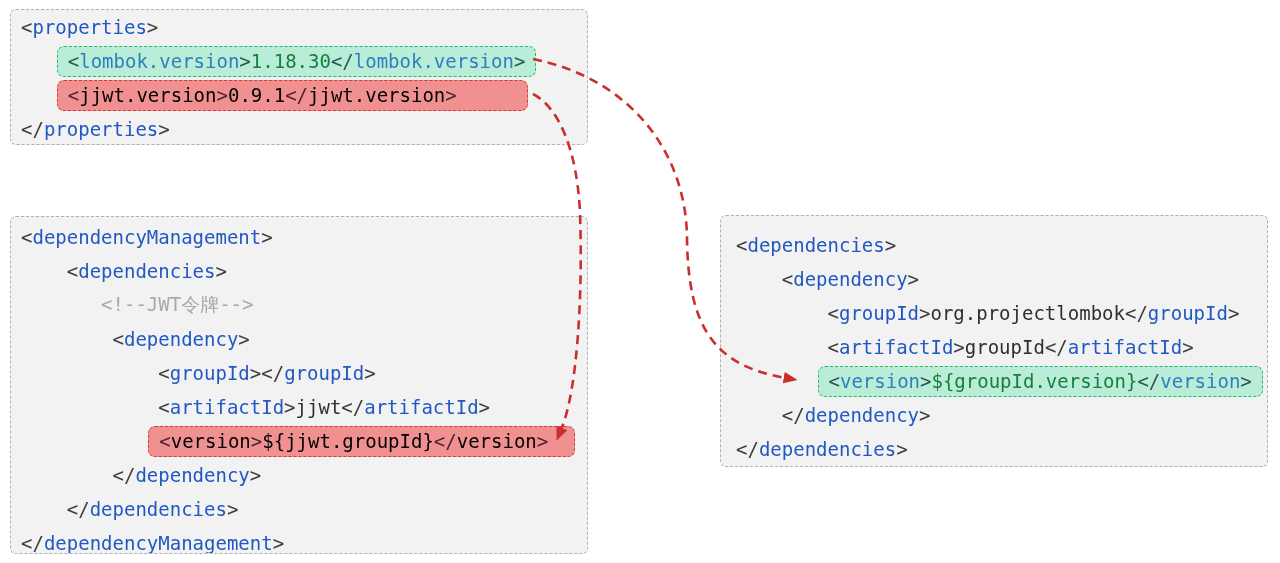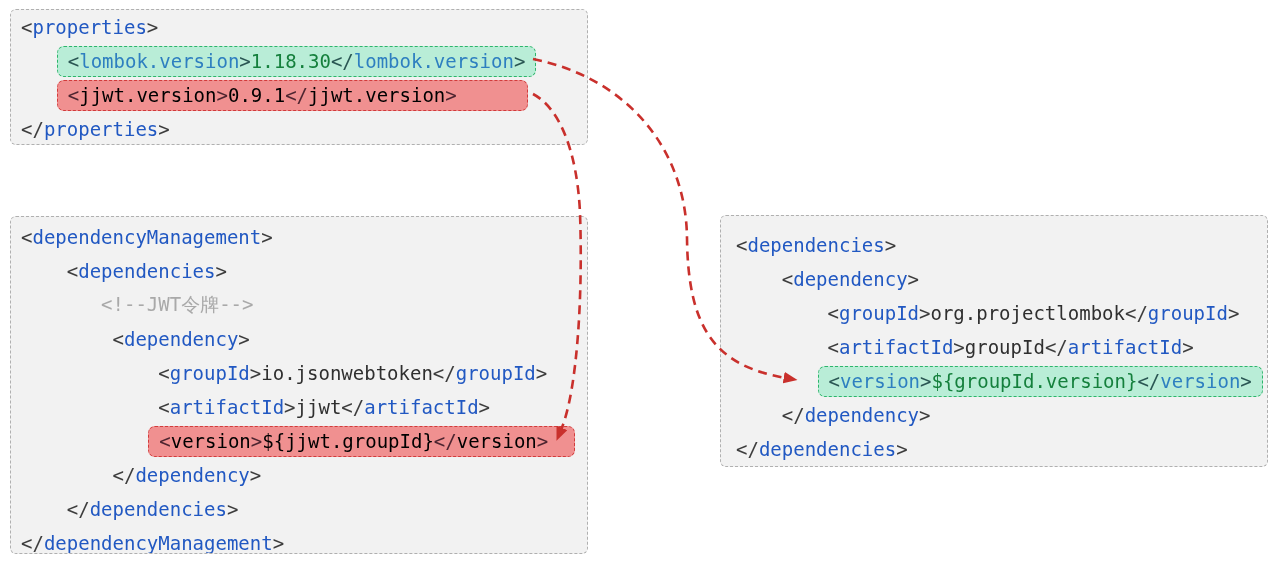--- a/index.html
+++ b/index.html
@@ -44,21 +44,21 @@
     <div class="line" style="padding-left: 4ch;"><span class="hl hl-green"><span class="seg-b">&lt;</span><span class="seg-t">lombok.version</span><span class="seg-b">&gt;</span><span class="seg-v">1.18.30</span><span class="seg-b">&lt;/</span><span class="seg-t">lombok.version</span><span class="seg-b">&gt;</span></span></div>
     <div class="line" style="padding-left: 4ch;"><span class="hl hl-red"><span class="seg-b">&lt;</span><span class="seg-t">jjwt.version</span><span class="seg-b">&gt;</span><span class="seg-v">0.9.1</span><span class="seg-b">&lt;/</span><span class="seg-t">jjwt.version</span><span class="seg-b">&gt;</span></span></div>
     <div class="line" style="padding-left: 0ch;"><span class="seg-b">&lt;/</span><span class="seg-t">properties</span><span class="seg-b">&gt;</span></div>
   </div>
 
 <div class="panel" id="panel-dependency-management">
     <div class="line" style="padding-left: 0ch;"><span class="seg-b">&lt;</span><span class="seg-t">dependencyManagement</span><span class="seg-b">&gt;</span></div>
     <div class="line" style="padding-left: 4ch;"><span class="seg-b">&lt;</span><span class="seg-t">dependencies</span><span class="seg-b">&gt;</span></div>
     <div class="line" style="padding-left: 7ch; text-align: center;"><span class="seg-c">&lt;!--JWT令牌--&gt;</span></div>
     <div class="line" style="padding-left: 8ch;"><span class="seg-b">&lt;</span><span class="seg-t">dependency</span><span class="seg-b">&gt;</span></div>
-    <div class="line" style="padding-left: 12ch;"><span class="seg-b">&lt;</span><span class="seg-t">groupId</span><span class="seg-b">&gt;</span><span class="seg-v">io.jsonwebtoken</span><span class="seg-b">&lt;/</span><span class="seg-t">groupId</span><span class="seg-b">&gt;</span></div>
+    <div class="line" style="padding-left: 12ch;"><span class="seg-b">&lt;</span><span class="seg-t">groupId</span><span class="seg-b">&gt;</span><span class="seg-b">&lt;/</span><span class="seg-t">groupId</span><span class="seg-b">&gt;</span></div>
     <div class="line" style="padding-left: 12ch;"><span class="seg-b">&lt;</span><span class="seg-t">artifactId</span><span class="seg-b">&gt;</span><span class="seg-v">jjwt</span><span class="seg-b">&lt;/</span><span class="seg-t">artifactId</span><span class="seg-b">&gt;</span></div>
     <div class="line" style="padding-left: 12ch;"><span class="hl hl-red"><span class="seg-b">&lt;</span><span class="seg-t">version</span><span class="seg-b">&gt;</span><span class="seg-v">${jjwt.groupId}</span><span class="seg-b">&lt;/</span><span class="seg-t">version</span><span class="seg-b">&gt;</span></span></div>
     <div class="line" style="padding-left: 8ch;"><span class="seg-b">&lt;/</span><span class="seg-t">dependency</span><span class="seg-b">&gt;</span></div>
     <div class="line" style="padding-left: 4ch;"><span class="seg-b">&lt;/</span><span class="seg-t">dependencies</span><span class="seg-b">&gt;</span></div>
     <div class="line" style="padding-left: 0ch;"><span class="seg-b">&lt;/</span><span class="seg-t">dependencyManagement</span><span class="seg-b">&gt;</span></div>
   </div>
 
 <div class="panel" id="panel-dependencies">
     <div class="line" style="padding-left: 0ch;"><span class="seg-b">&lt;</span><span class="seg-t">dependencies</span><span class="seg-b">&gt;</span></div>
     <div class="line" style="padding-left: 4ch;"><span class="seg-b">&lt;</span><span class="seg-t">dependency</span><span class="seg-b">&gt;</span></div>

